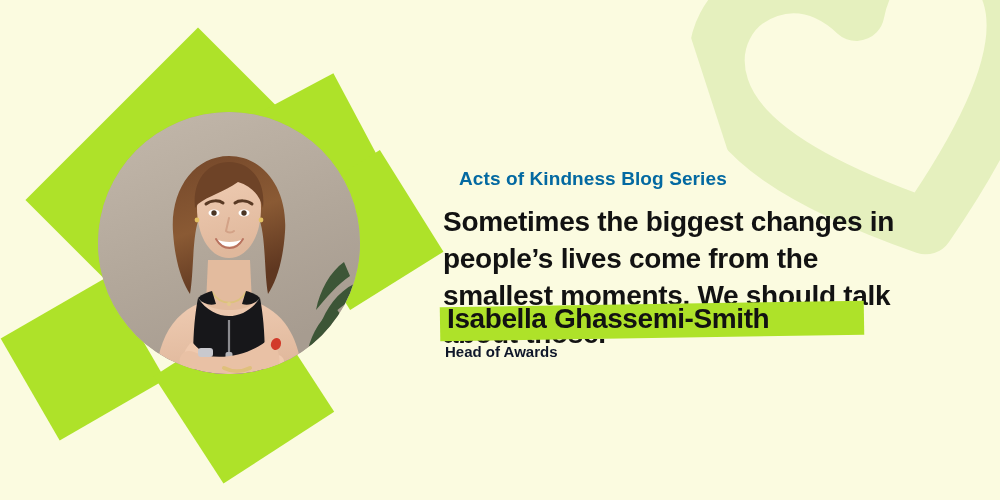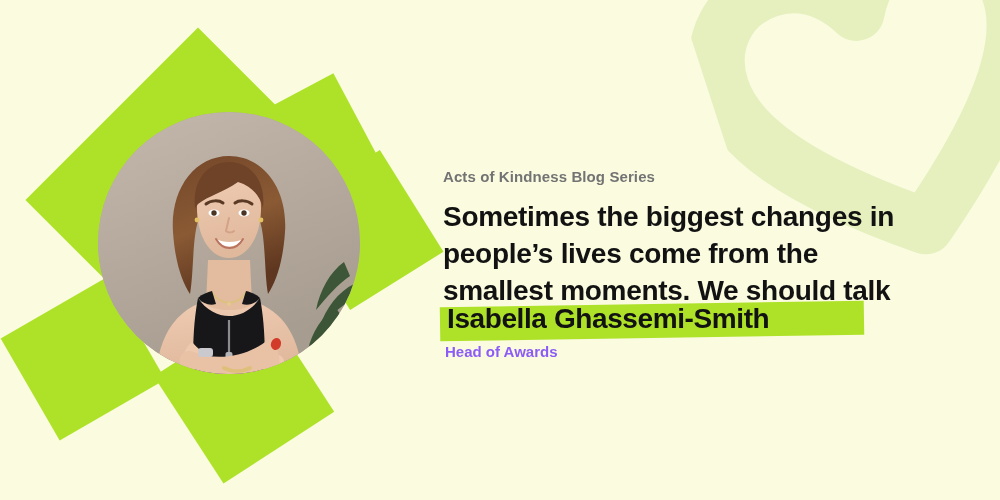--- a/index.html
+++ b/index.html
@@ -101,25 +101,25 @@
   }
 
   
   .content {
     position: absolute;
     left: 443px;
     top: 168px;
     width: 500px;
   }
   .eyebrow {
-    font-size: 15px;
-    font-weight: bold;
-    color: #737373;
+    font-size: 19px;
+    font-weight: bold;
+    color: #0369a1;
     letter-spacing: 0.1px;
-    margin: 0 0 12px 0;
+    margin: 0 0 12px 16px;
     line-height: 1.2;
   }
   .quote {
     font-size: 28px;
     font-weight: bold;
     color: #121212;
     line-height: 1.33;
     letter-spacing: -0.3px;
     margin: 0;
     max-width: 485px;
@@ -153,21 +153,21 @@
     color: #121212;
     letter-spacing: -0.4px;
     line-height: 1.5;
     margin: 0;
     padding: 0 4px;
     white-space: nowrap;
   }
   .role {
     font-size: 15px;
     font-weight: bold;
-    color: #8b5cf6;
+    color: #0f172a;
     margin: 2px 0 0 2px;
     line-height: 1.3;
   }
 </style>
 </head>
 <body>
 
 <div id="banner">
 
   <div class="heart-deco">

